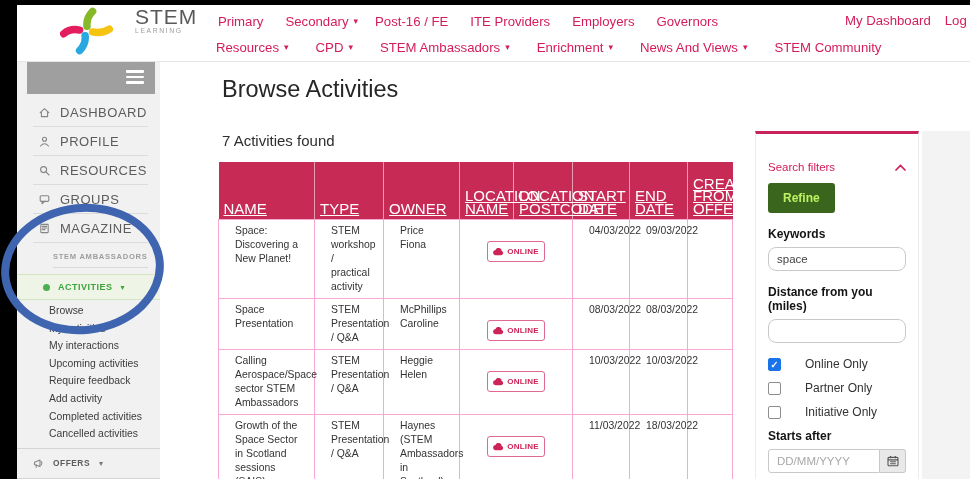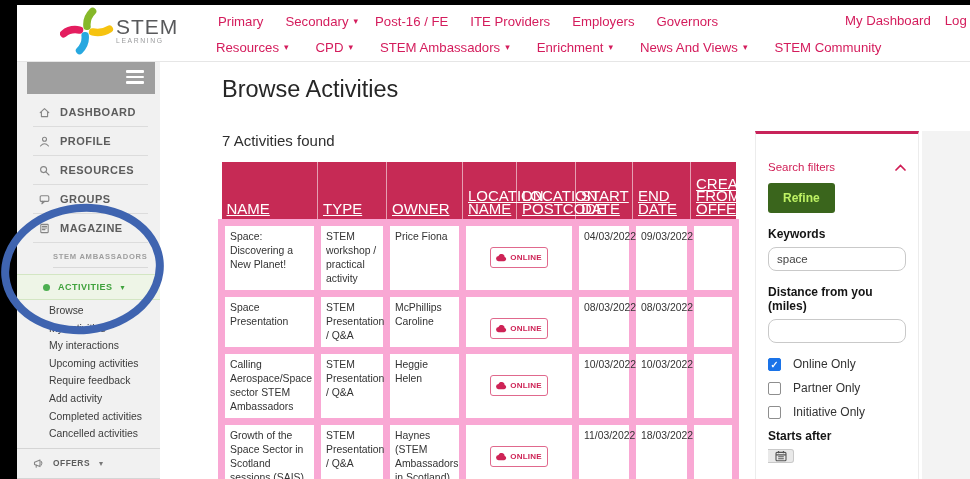--- a/index.html
+++ b/index.html
@@ -3,37 +3,37 @@
 <meta charset="utf-8">
 <style>
   html,body{margin:0;padding:0;}
   body{
     width:970px;height:479px;position:relative;overflow:hidden;
     background:#000;font-family:"Liberation Sans",sans-serif;
     -webkit-font-smoothing:antialiased;
   }
   
   .header{position:absolute;left:17px;top:5px;right:0;height:56px;background:#fff;border-bottom:1px solid #e6e6e6;}
-  .logo{position:absolute;left:43px;top:2px;display:flex;align-items:center;gap:2px;}
+  .logo{position:absolute;left:43px;top:2px;display:flex;gap:21px;}
   .logo-text .name{font-size:21px;color:#58595b;letter-spacing:1px;font-weight:500;line-height:20px;}
   .logo-text .tag{font-size:6.8px;color:#9a9b9d;letter-spacing:1.6px;line-height:8px;}
   .nav-row{position:absolute;display:flex;white-space:nowrap;font-size:13.2px;color:#d41c5c;}
   .nav-row.r1{left:201px;top:9px;gap:17px;}
   .nav-row.r2{left:199px;top:35px;gap:27px;}
   .nav-item{display:flex;align-items:center;gap:5px;cursor:pointer;}
   .nav-caret{font-size:9px;line-height:9px;}
   .account{position:absolute;left:828px;top:8px;display:flex;gap:14px;font-size:13.2px;color:#d41c5c;white-space:nowrap;}
   
   .sidebar{position:absolute;left:17px;top:62px;width:143px;bottom:0;background:#f1f1f1;}
   .menubar{position:absolute;left:10px;right:5px;top:0;height:32px;background:#9f9f9f;}
   .burger{position:absolute;right:11px;top:8px;width:18px;cursor:pointer;}
   .burger span{display:block;height:2.6px;background:#fff;margin-bottom:3px;border-radius:1px;}
   .side-nav{position:absolute;top:36px;left:0;right:0;}
   .main-item{height:28px;display:flex;align-items:center;gap:10px;margin:0 12px 0 16px;padding-left:6px;border-bottom:1px solid #dcdcdc;cursor:pointer;}
-  .main-item .lbl{font-size:11px;font-weight:bold;letter-spacing:.5px;color:#5c5c5c;}
+  .main-item .lbl{font-size:13px;font-weight:normal;letter-spacing:.5px;color:#5c5c5c;}
   .icn{width:11px;height:11px;flex:0 0 auto;}
   .icn path,.icn circle,.icn rect{fill:none;stroke:#858585;stroke-width:1.1;stroke-linecap:round;stroke-linejoin:round;}
   .section-lbl{margin:9px 12px 0 36px;padding-bottom:6px;border-bottom:1px solid #d9d9d9;
     font-size:7.6px;letter-spacing:.7px;color:#9e9e9e;font-weight:bold;}
   .activities{margin-top:6px;padding:7px 0 7px 26px;background:#eef5e7;border-top:1px solid #d3e6c3;border-bottom:1px solid #d3e6c3;
     display:flex;align-items:center;gap:8px;cursor:pointer;}
   .activities .dot{width:7px;height:7px;border-radius:50%;background:#4caf50;}
   .activities .lbl{font-size:9px;font-weight:bold;letter-spacing:.5px;color:#3fa23c;}
   .activities .caret{font-size:8px;color:#3fa23c;}
   .sub-list{margin-top:2px;}
@@ -46,39 +46,39 @@
   .main{position:absolute;left:160px;top:62px;right:0;bottom:0;background:#fff;}
   .rail{position:absolute;left:762px;top:69px;right:0;bottom:0;background:#f3f3f3;}
   .page-title{position:absolute;left:62px;top:14px;font-size:23.5px;font-weight:500;color:#262626;}
   .results{position:absolute;left:62px;top:70px;font-size:15px;color:#2e2e2e;}
   
   table.acts{position:absolute;left:58px;top:100px;width:514px;border-collapse:collapse;table-layout:fixed;}
   table.acts th{background:#c62a55;color:#fff;font-size:15px;font-weight:normal;text-align:left;
     vertical-align:bottom;height:49px;padding:4px 5px;line-height:12.5px;}
   table.acts th+th{border-left:1px solid rgba(255,255,255,.55);}
   table.acts th span{text-decoration:underline;cursor:pointer;}
-  table.acts td{border:7px solid #f9a8d4;vertical-align:top;padding:4px 5px;font-size:10.4px;line-height:14px;color:#333;}
+  table.acts td{border:1px solid #f9a8d4;vertical-align:top;padding:4px 16px;font-size:10.4px;line-height:14px;color:#333;}
   td.loc{text-align:center;vertical-align:middle;}
   td.date{white-space:nowrap;font-size:10.2px;}
   .badge{display:inline-flex;align-items:center;gap:3px;border:1px solid #e0698d;border-radius:3px;
     padding:2.5px 5px;color:#ce2356;background:#fff;font-size:8px;font-weight:bold;letter-spacing:.2px;margin-top:17px;}
   .badge svg{display:block;}
   
   .panel{position:absolute;left:595px;top:69px;width:164px;height:420px;background:#fff;
     border:1px solid #ececec;border-top:3px solid #c8235a;padding:0 12px;box-sizing:border-box;}
   .panel-head{margin-top:27px;display:flex;align-items:center;justify-content:space-between;}
   .panel-head .t{font-size:11.5px;color:#d01d55;}
   .refine{margin-top:10px;background:#3a651c;color:#bef264;border:none;border-radius:3px;
     font-size:12px;font-weight:bold;padding:8px 15px;cursor:pointer;font-family:inherit;}
   .flabel{margin-top:14px;font-size:12px;font-weight:bold;color:#141414;}
   .finput{margin-top:6px;width:100%;height:24px;box-sizing:border-box;border:1px solid #c9c9c9;border-radius:8px;
     font-size:11.5px;color:#444;padding:0 8px;font-family:inherit;background:#fff;}
   .finput::placeholder{color:#a8a8a8;}
   .checks{margin-top:14px;}
-  .chk-row{display:flex;align-items:flex-end;gap:12px;margin-bottom:10px;font-size:12px;color:#333;cursor:pointer;}
+  .chk-row{display:flex;align-items:flex-end;gap:24px;margin-bottom:10px;font-size:12px;color:#333;cursor:pointer;}
   .box{width:13px;height:13px;box-sizing:border-box;border:1px solid #8e8e8e;border-radius:2px;background:#fff;
     display:flex;align-items:center;justify-content:center;flex:0 0 auto;}
   .box.checked{background:#1a73e8;border-color:#1a73e8;}
   .box.checked::after{content:"✓";color:#fff;font-size:9.5px;line-height:9px;font-weight:bold;}
   .dgroup{margin-top:6px;display:flex;}
   .dgroup .finput{margin-top:0;flex:1;border-radius:3px 0 0 3px;}
   .addon{width:26px;box-sizing:border-box;background:#e9e9e9;border:1px solid #c9c9c9;border-left:none;
     border-radius:0 3px 3px 0;display:flex;align-items:center;justify-content:center;cursor:pointer;}
   .addon svg path,.addon svg rect{fill:none;stroke:#555;stroke-width:1.1;}
   
@@ -356,20 +356,21 @@
         <span>Partner Only</span>
       </div>
       <div class="chk-row">
         <span class="box"></span>
         <span>Initiative Only</span>
       </div>
     </div>
 
     <div class="flabel" style="margin-top:9px">Starts after</div>
     <div class="dgroup">
+      <input class="finput" type="text" placeholder="DD/MM/YYYY" style="">
       <span class="addon">
         <svg width="12" height="12" viewBox="0 0 12 12">
             <rect x="1" y="2.4" width="10" height="8.4" rx="1"></rect>
             <path d="M1 4.9 H11 M3.6 1 V3.2 M8.4 1 V3.2 M3.2 6.8 H8.8 M3.2 8.8 H8.8"></path>
           </svg>
       </span>
     </div>
 
     <div class="flabel">Finishes before</div>
     

